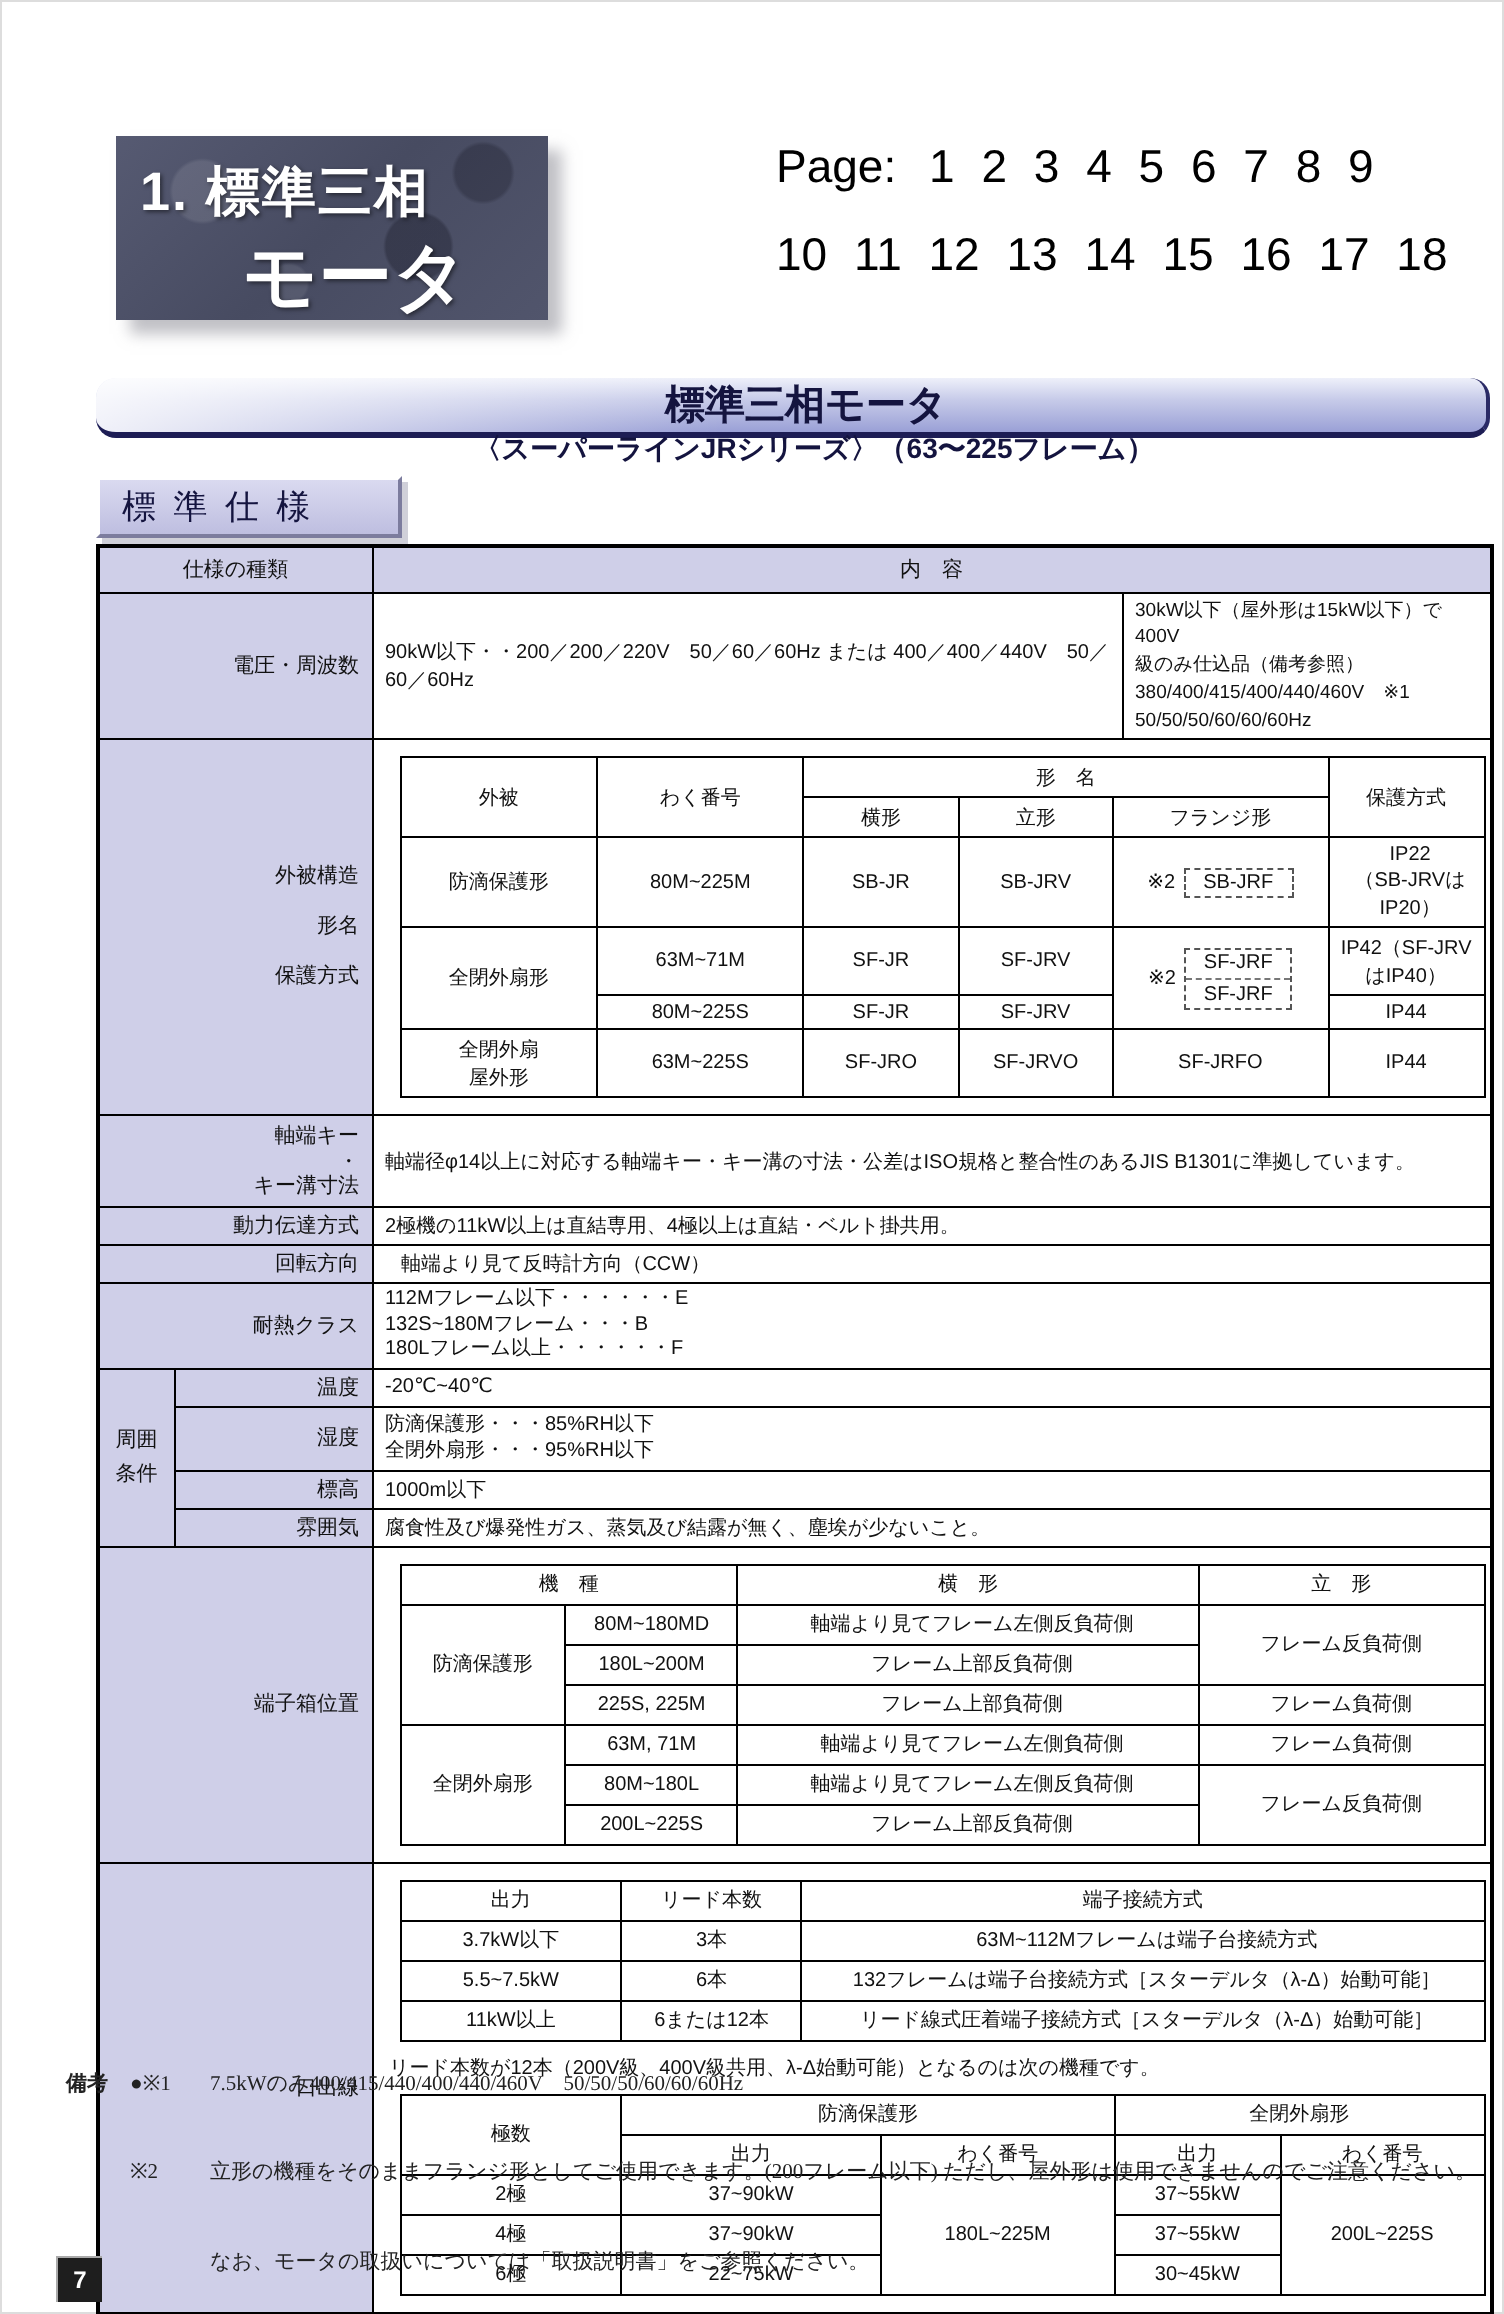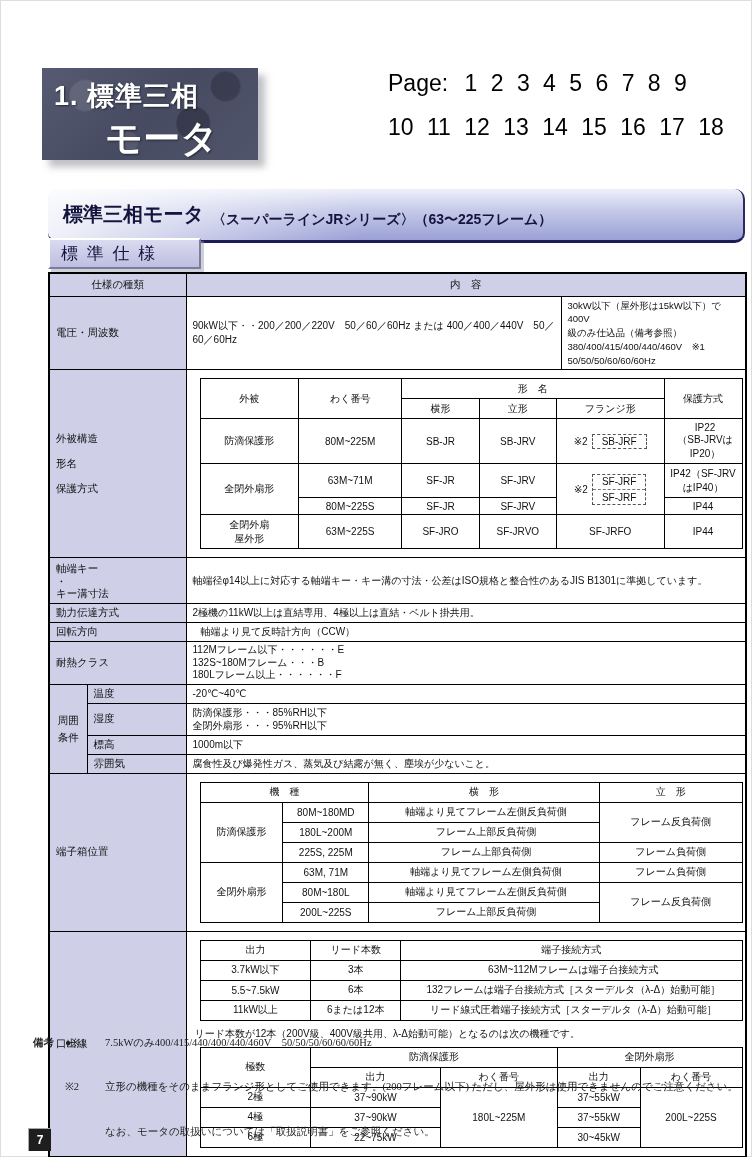--- a/index.html
+++ b/index.html
@@ -6,21 +6,21 @@
   html,body { background:#fff; }
   body {
     position:relative; width:752px; height:1157px;
     font-family:"Liberation Sans","DejaVu Sans",sans-serif;
     color:#111; overflow:hidden;
     box-shadow: inset 0 0 0 1px #ddd;
   }
 
   
   .banner {
-    position:absolute; left:42px; top:68px; width:216px; height:92px;
+    position:absolute; left:58px; top:68px; width:216px; height:92px;
     background-color:#4d5168;
     background-image:
       radial-gradient(circle at 20% 30%, rgba(255,255,255,.10) 0 8%, transparent 9%),
       radial-gradient(circle at 70% 60%, rgba(0,0,10,.25) 0 10%, transparent 11%),
       radial-gradient(circle at 40% 80%, rgba(255,255,255,.08) 0 6%, transparent 7%),
       radial-gradient(circle at 85% 20%, rgba(0,0,10,.22) 0 7%, transparent 8%),
       linear-gradient(135deg, #565a72 0%, #474b61 50%, #51556c 100%);
     box-shadow:7px 7px 7px rgba(140,140,150,.55);
     color:#fff;
   }
@@ -30,49 +30,49 @@
                 text-shadow:1px 1px 2px rgba(0,0,0,.5); }
 
   
   .pagenav { position:absolute; left:388px; top:70px; font-size:23px; color:#000; }
   .pagenav .row { margin-bottom:17px; white-space:nowrap; }
   .pagenav .lab { margin-right:10px; }
   .pagenav .pg { margin-right:7px; cursor:pointer; }
 
   
   .titlebar {
-    position:absolute; left:48px; top:189px; width:697px; height:54px;
+    position:absolute; left:48px; top:189px; width:697px; height:30px;
     border-radius:10px;
     background:
       linear-gradient(90deg, rgba(255,255,255,.85) 0%, rgba(255,255,255,0) 45%),
       linear-gradient(180deg, #eef0fa 0%, #c7cbe9 40%, #9aa0d6 100%);
     border-bottom:3px solid #1d1d55;
     border-right:2px solid #2a2a66;
-    display:flex; align-items:center; padding-left:15px;
+    display:flex; align-items:center; padding-left:15px;flex-direction:column;
   }
   .titlebar .main { font-size:20px; font-weight:bold; color:#14143f; }
-  .titlebar .series { font-size:14px; font-weight:bold; color:#14143f; margin-left:8px;margin-top:11px; }
+  .titlebar .series { font-size:14px; font-weight:bold; color:#14143f; margin-left:8px; }
 
   
   .sectionbtn {
     position:absolute; left:48px; top:238px; width:153px; height:31px;
     background:linear-gradient(180deg,#dadaf0 0%, #bebee0 100%);
     border-top:2px solid #ffffff; border-left:2px solid #ffffff;
     border-right:2px solid #7c7c9e; border-bottom:2px solid #7c7c9e;
     box-shadow:3px 3px 0 rgba(150,150,170,.45);
     display:flex; align-items:center; padding-left:11px;
     font-size:17px; font-weight:normal; color:#14143f; letter-spacing:2px;
   }
 
   
   .specwrap { position:absolute; left:48px; top:272px; width:697px; }
   table { border-collapse:collapse; }
   table.spec { width:697px; border:2px solid #000; table-layout:fixed; }
   table.spec > tbody > tr > td { border:1px solid #000; font-size:10.5px; padding:2px 6px; vertical-align:middle; background:#fff; }
-  td.lbl { background:#cfcfe8 !important; text-align:left; font-size:12px; }
+  td.lbl { background:#cfcfe8 !important; text-align:right; font-size:12px; }
   td.hdr { background:#cfcfe8 !important; text-align:center; font-size:12px; height:23px; }
   td.vert { background:#cfcfe8 !important; width:38px; padding:4px 2px; text-align:center;
             font-size:12px; line-height:1.6; word-break:break-all; }
   .pre { white-space:pre-line; }
   .sp2 { line-height:2.4; }
   .noteline { font-size:10px; margin:3px 0 2px 2px; }
 
   
   table.inner { margin:6px 4px 6px 7px; border:1.5px solid #000; }
   table.inner th, table.inner td {

